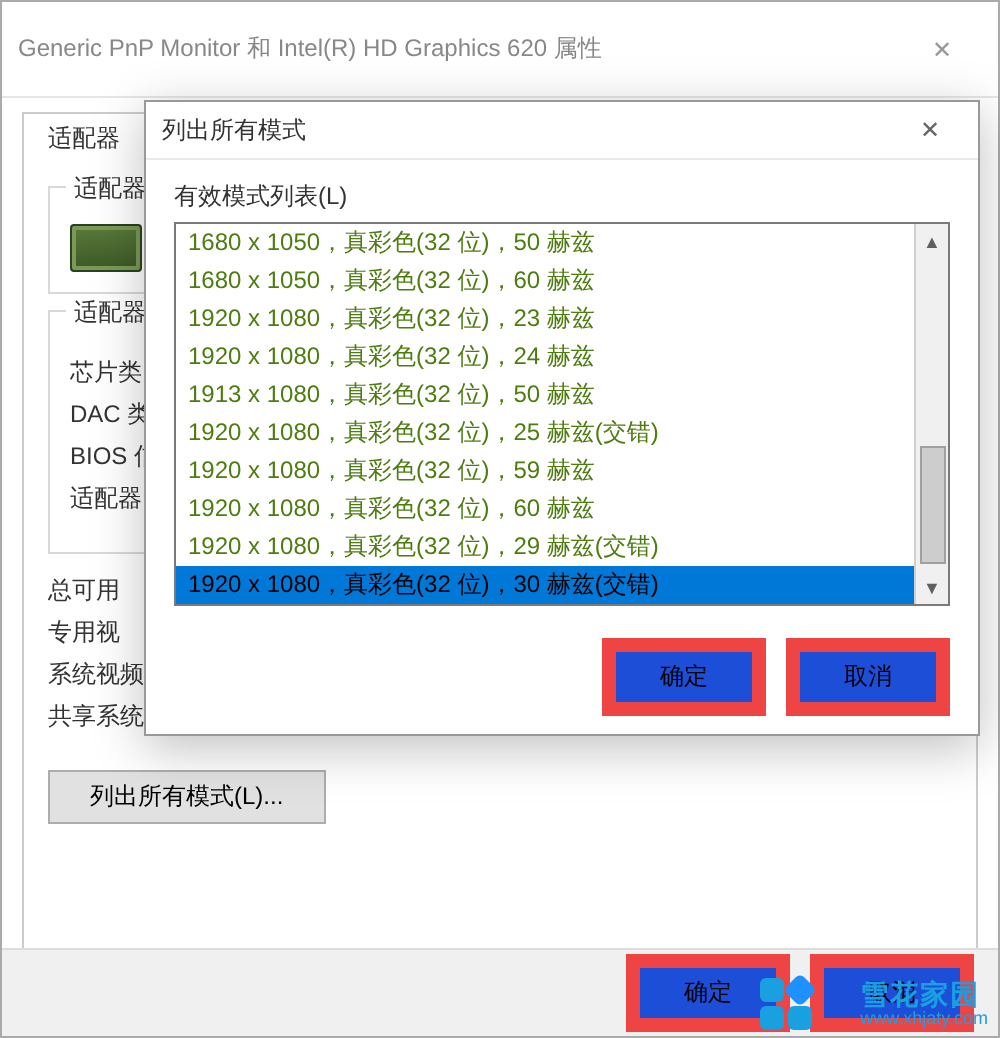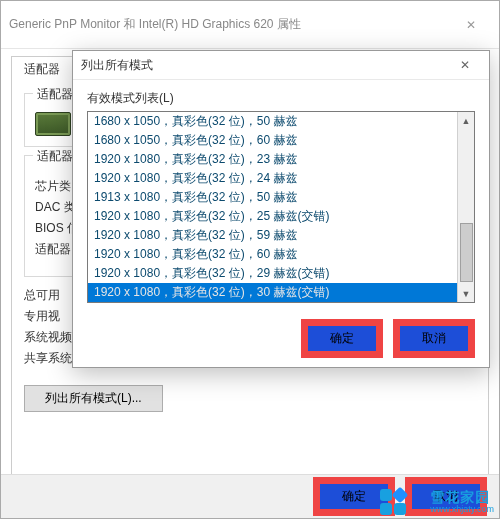--- a/index.html
+++ b/index.html
@@ -171,25 +171,25 @@
   }
   .listbox {
     flex: 1;
     overflow: hidden;
     font-size: 12px;
   }
   .listbox .item {
     padding: 1px 6px;
     white-space: nowrap;
     line-height: 17px;
-    color: #0c4a6e;
+    color: #4d7c0f;
   }
   .listbox .item.selected {
     background: #0078d7;
-    color: #e5e5e5;
+    color: #000000;
   }
   .scrollbar {
     width: 17px;
     background: #f0f0f0;
     border-left: 1px solid #d0d0d0;
     display: flex;
     flex-direction: column;
     align-items: center;
   }
   .scrollbar .arrow {

